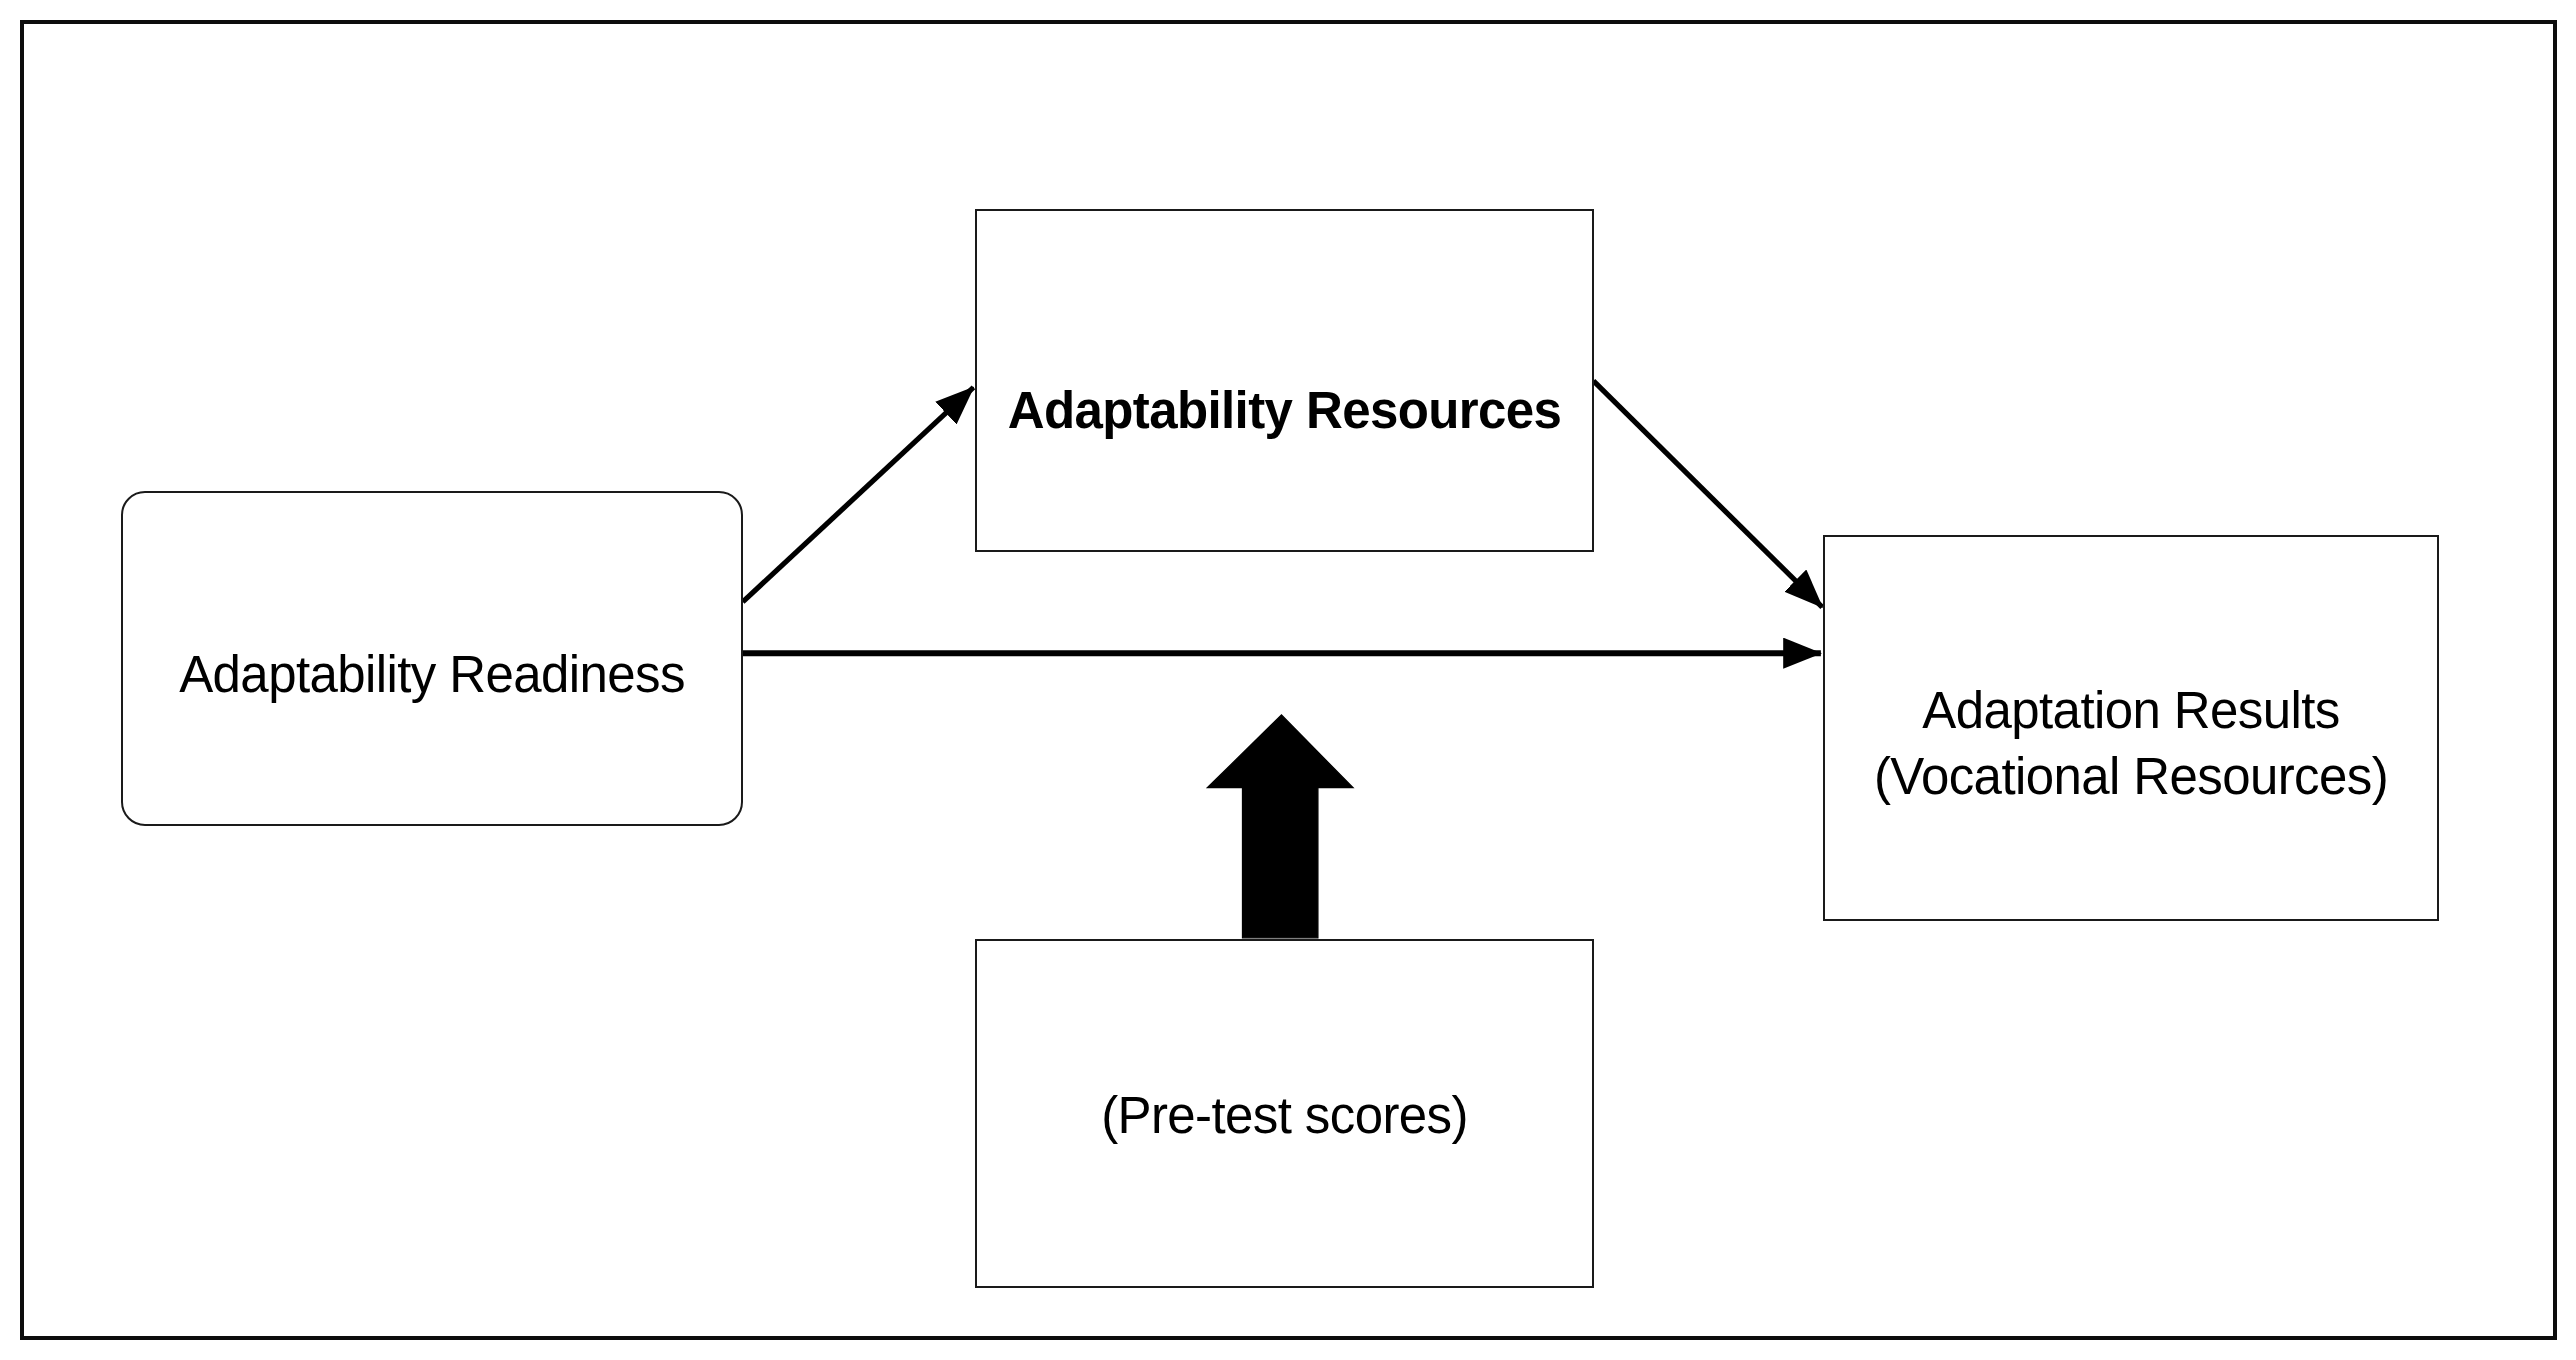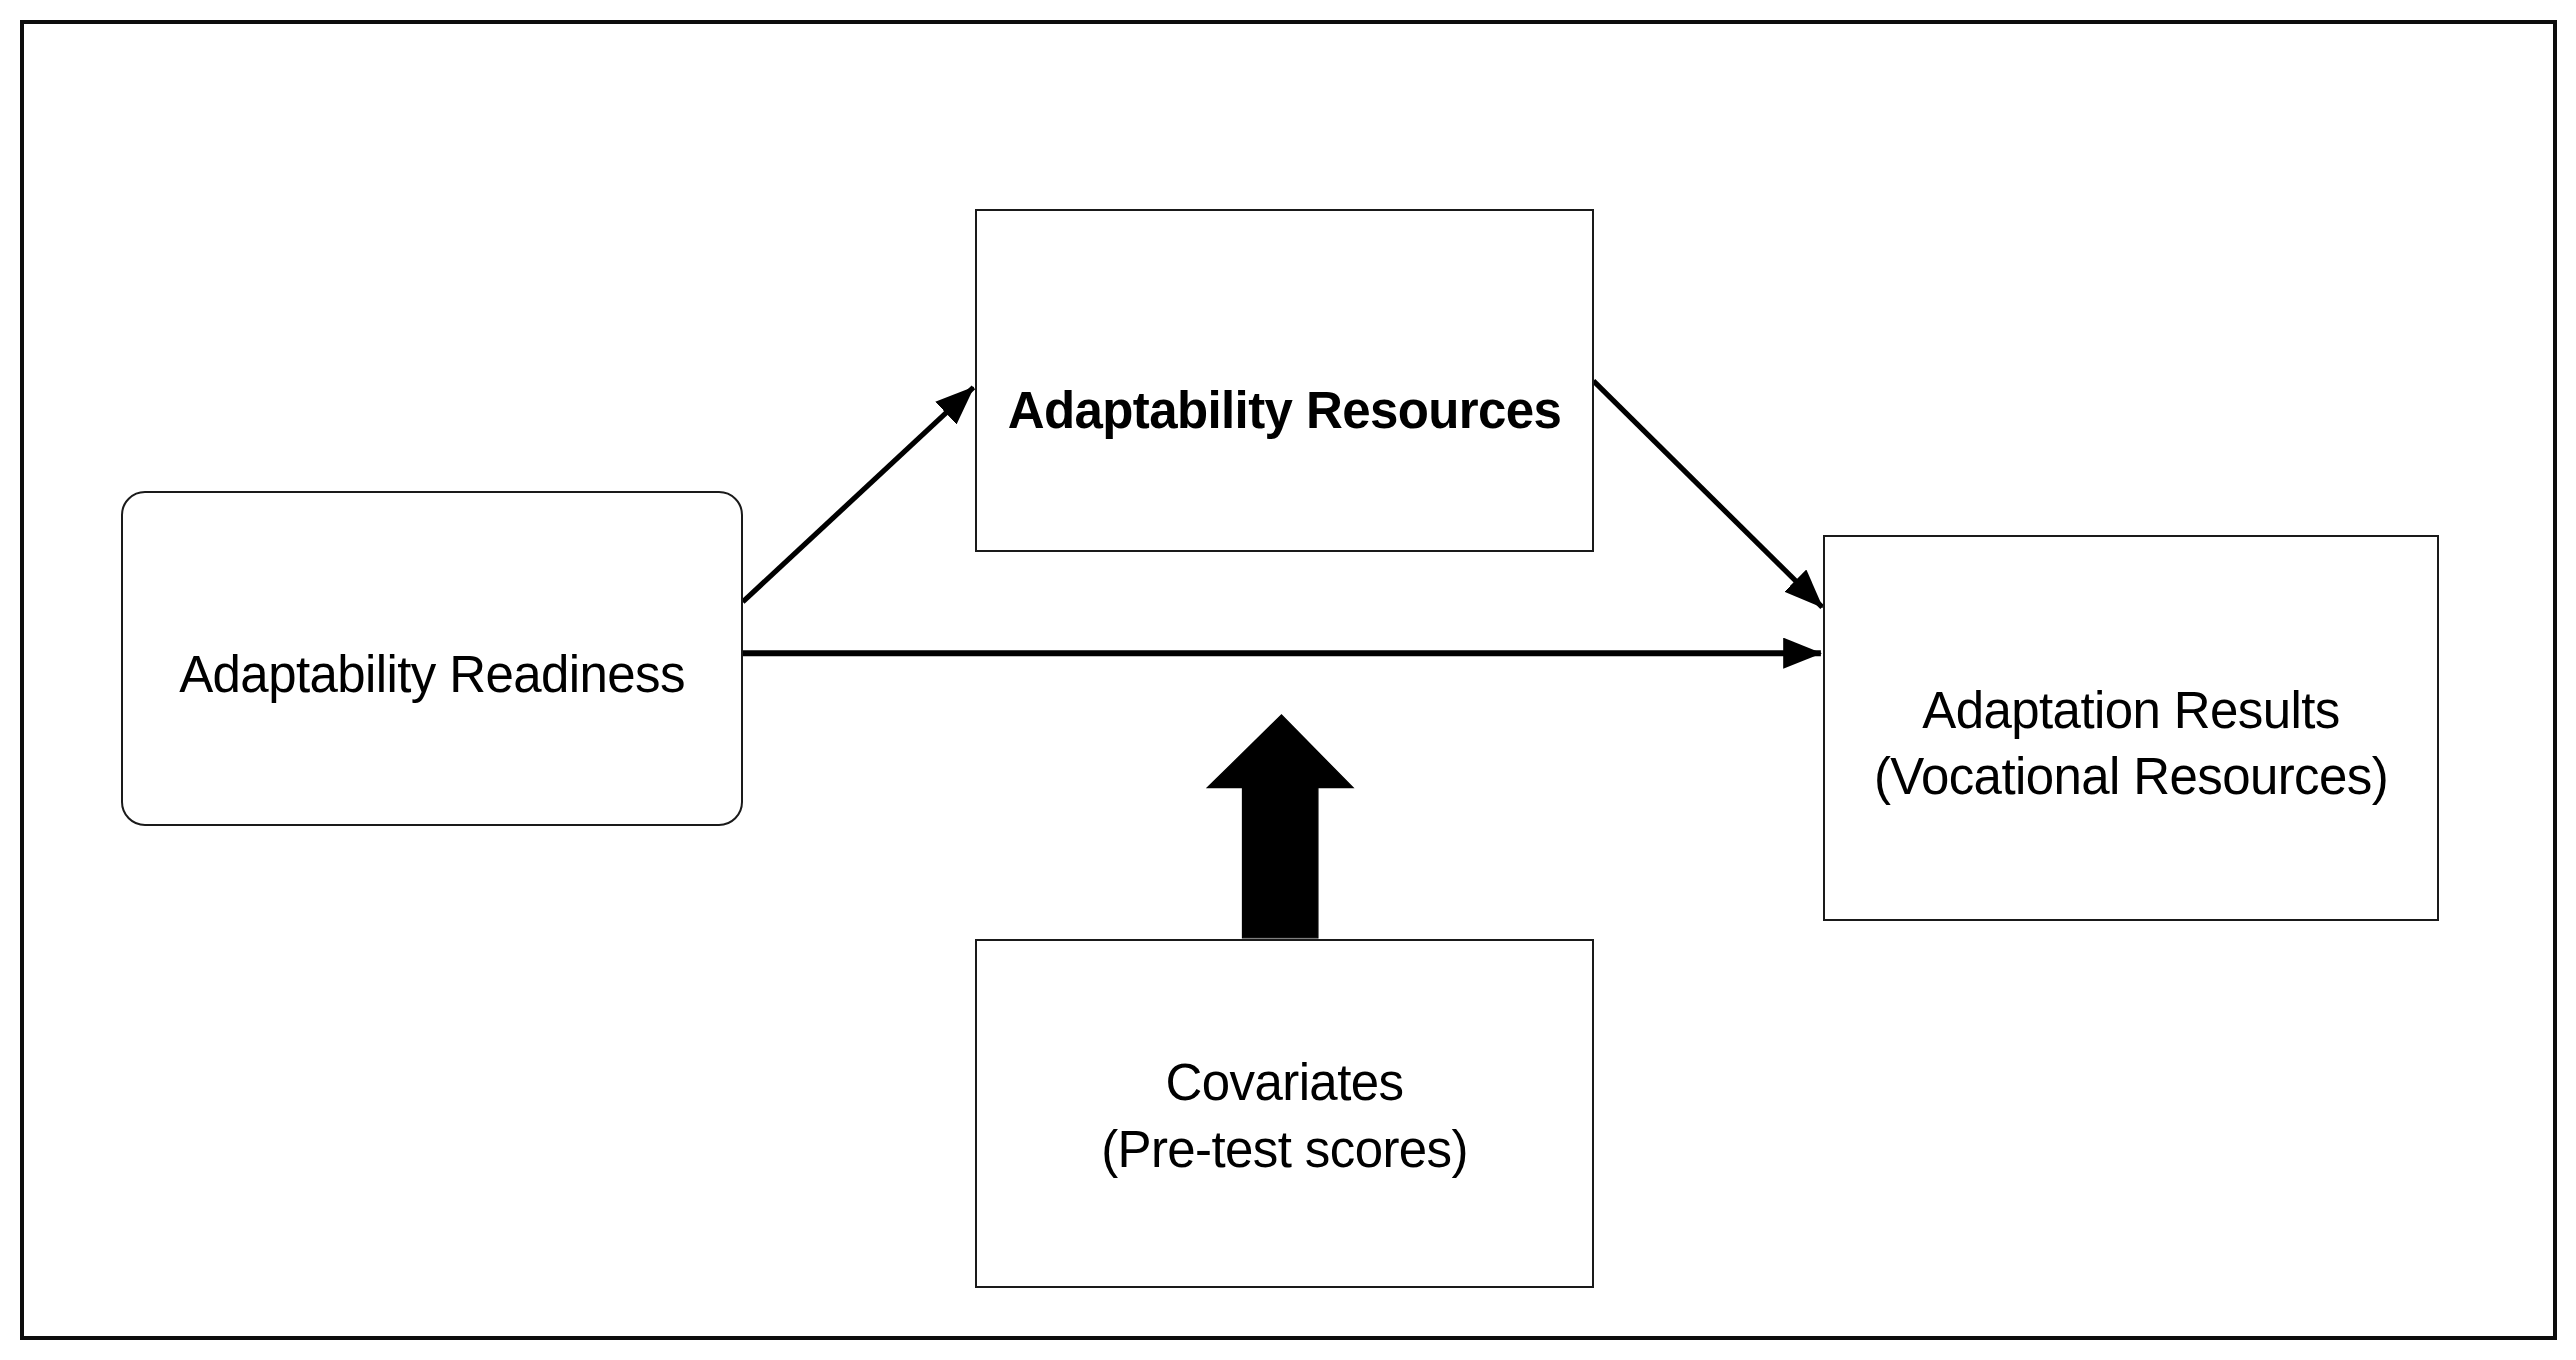--- a/index.html
+++ b/index.html
@@ -96,19 +96,18 @@
 
   <div class="node node-results">
     <div class="node-text">
       <span>Adaptation Results</span>
       <span>(Vocational Resources)</span>
     </div>
   </div>
 
   <div class="node node-covariates">
     <div class="node-text">
-      <span>Covariates</span>
       <span>(Pre-test scores)</span>
     </div>
   </div>
 
 </div>
 
 
 </body></html>

